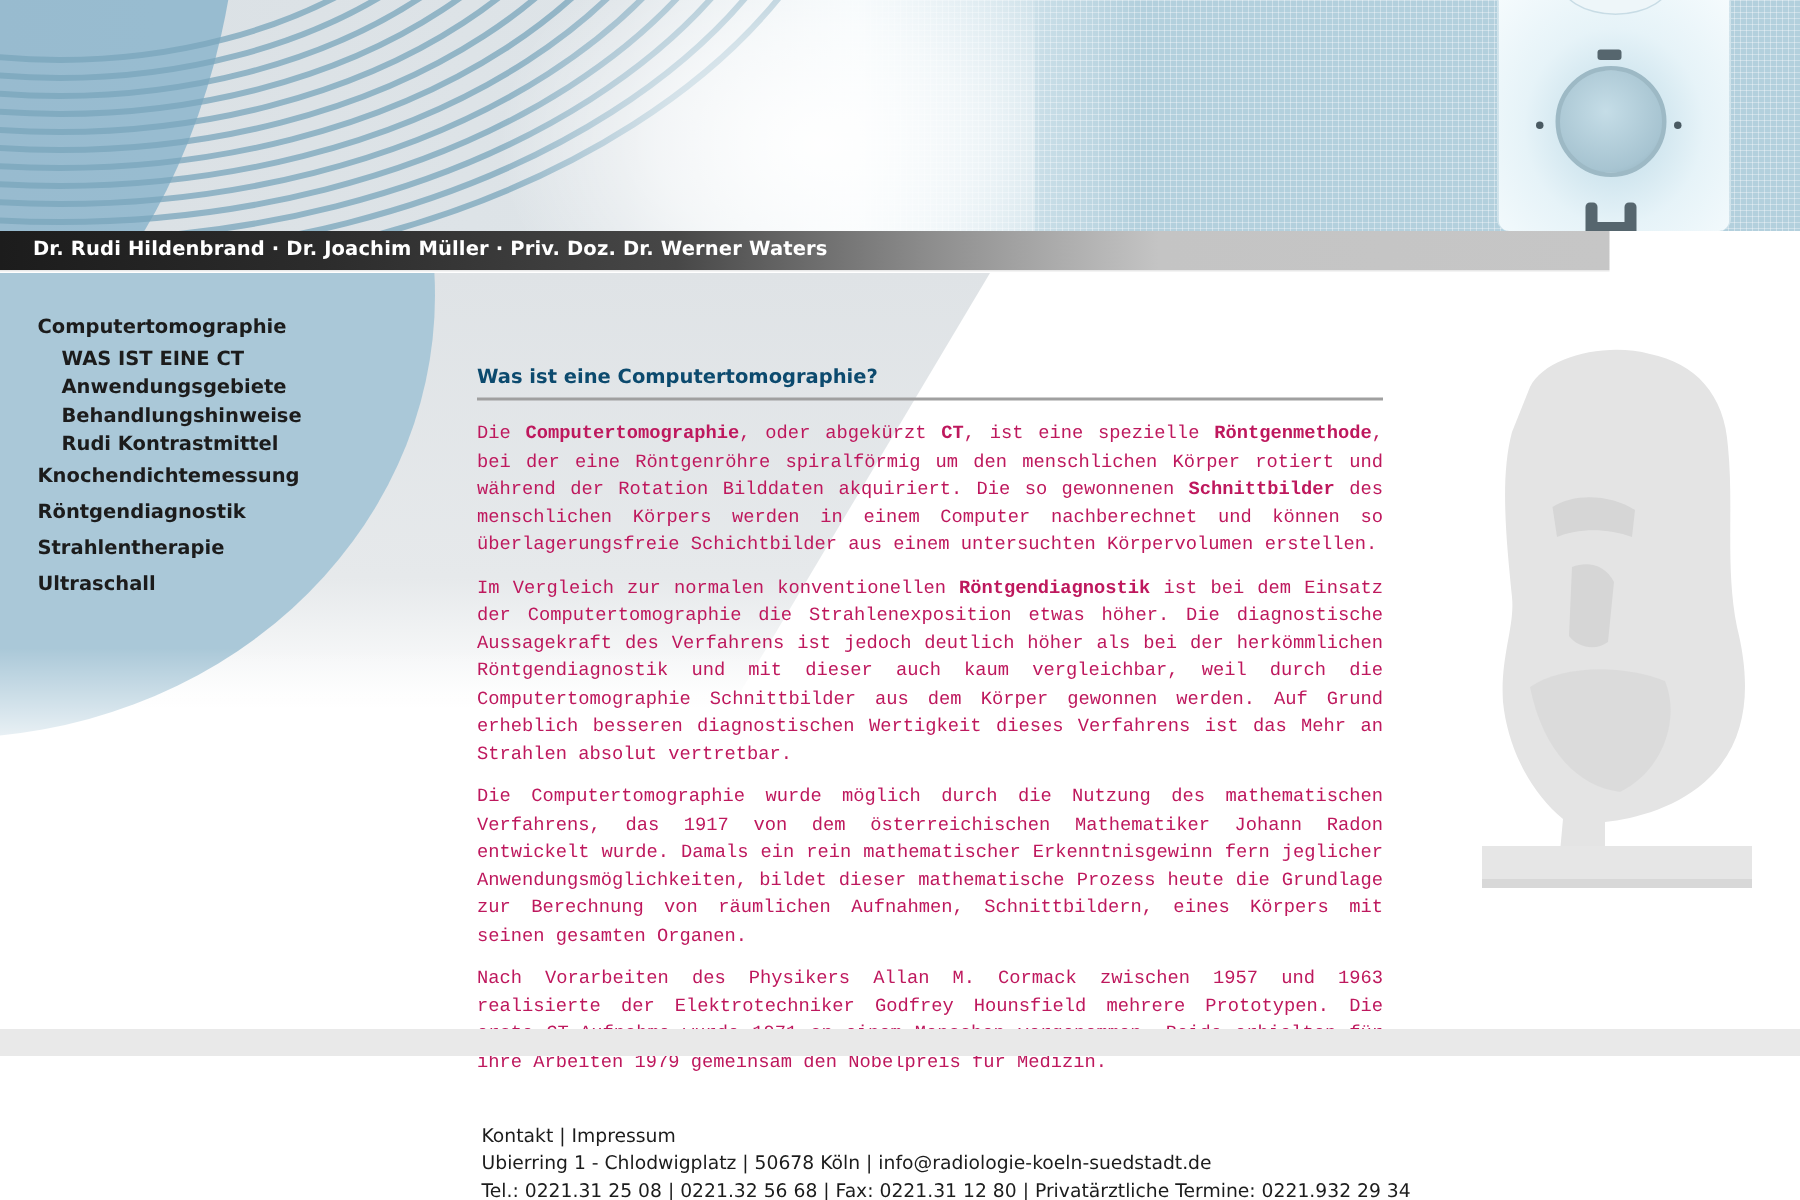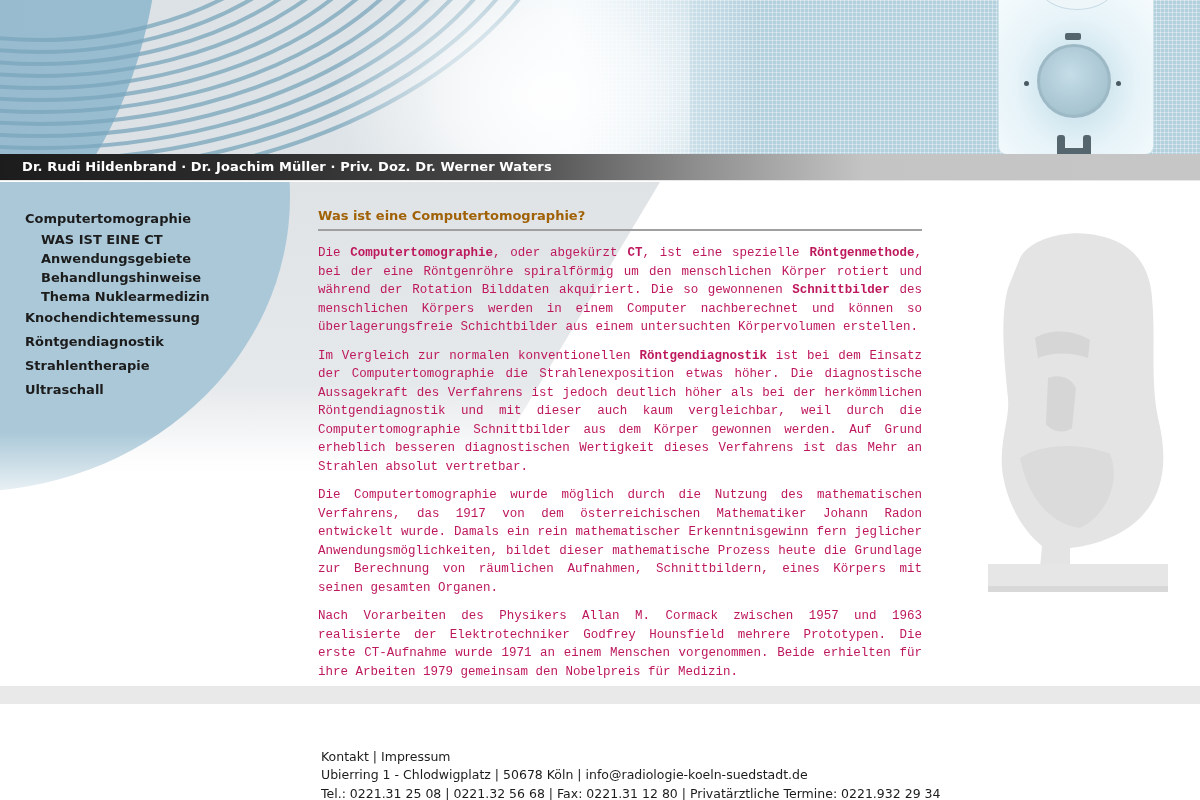--- a/index.html
+++ b/index.html
@@ -32,21 +32,21 @@
     border: 3px solid #9db9c5; }
   .scanner .dot { position: absolute; width: 5px; height: 5px; border-radius: 50%; background: #4a5a62; top: 81px; }
   .scanner .dot.l { left: 25px; } .scanner .dot.r { left: 117px; }
   .scanner .sensor { position: absolute; left: 66px; top: 33px; width: 16px; height: 7px; background: #56666e; border-radius: 2px; }
   .scanner .cradle { position: absolute; left: 58px; top: 135px; width: 34px; height: 19px; }
   .scanner .cradle::before, .scanner .cradle::after { content: ""; position: absolute; top: 0; width: 8px; height: 19px; background: #56666e; border-radius: 3px 3px 0 0; }
   .scanner .cradle::before { left: 0; } .scanner .cradle::after { right: 0; }
   .scanner .cradle span { position: absolute; left: 6px; bottom: 0; width: 22px; height: 6px; background: #56666e; }
 
   
-  .doctor-bar { position: absolute; left: 0; top: 154px; width: 1200px; height: 27px;
+  .doctor-bar { position: absolute; left: 0; top: 154px; width: 1073px; height: 27px;
     background: linear-gradient(90deg, #1c1c1c 0%, #2c2c2c 20%, #474747 42%, #8e8e8e 58%, #c4c4c4 72%, #c6c6c6 100%);
     border-bottom: 1px solid #e8e8e8; }
   .doctor-bar .names { position: absolute; left: 22px; top: 5px; font-size: 13px; font-weight: bold; color: #ffffff; letter-spacing: 0.1px; white-space: nowrap; }
 
   
   .content-bg { position: absolute; left: 0; top: 182px; width: 1200px; height: 505px; overflow: hidden; background: #ffffff; }
   .content-bg .grey-wedge { position: absolute; left: -60px; top: 0; width: 720px; height: 290px;
     background: linear-gradient(180deg, #dfe3e6 0%, #e6e9eb 70%, rgba(255,255,255,0) 100%);
     clip-path: polygon(0 0, 100% 0, 76% 100%, 0 100%); }
   .content-bg .blue-wedge { position: absolute; left: -360px; top: -280px; width: 650px; height: 590px; border-radius: 50%;
@@ -57,22 +57,22 @@
   
   .sidebar { position: absolute; left: 25px; top: 210px; width: 270px; }
   .nav-item { display: block; font-size: 13px; font-weight: bold; color: #1c1c1c; white-space: nowrap; cursor: pointer; }
   .nav-item.top { height: 24px; line-height: 18px; }
   .nav-item.first { height: 21px; }
   .nav-item.sub { padding-left: 16px; height: 19px; line-height: 17px; }
   .nav-item.sub.last { height: 21px; }
 
   
   .article { position: absolute; left: 318px; top: 208px; width: 604px; }
-  .article h1 { font-size: 13px; font-weight: bold; color: #a16207; padding-bottom: 6px;
-    border-bottom: 2px solid #a0a0a0; margin-bottom: 13px; }
+  .article h1 { font-size: 13px; font-weight: bold; color: #0c4a6e; padding-bottom: 6px;
+    border-bottom: 2px solid #a0a0a0; margin-bottom: 13px; margin-top: 36px; }
   .article p { font-size: 12.5px; line-height: 18.5px; text-align: justify; margin-bottom: 10px; color: #be185d; font-family: Liberation Mono, monospace; }
   .article p b { font-weight: bold; }
 
   
   .bust { position: absolute; left: 980px; top: 228px; width: 200px; height: 372px; }
 
   
   .footer-band { position: absolute; left: 0; top: 686px; width: 1200px; height: 18px; background: #e9e9e9; }
   .footer { position: absolute; left: 321px; top: 748px; font-size: 12.5px; line-height: 18.3px; color: #1c1c1c; }
   .footer .row { white-space: nowrap; }
@@ -123,21 +123,21 @@
   <div class="grey-wedge"></div>
   <div class="blue-wedge"></div>
   <div class="fade-bottom"></div>
 </div>
 
 <nav class="sidebar">
   <a class="nav-item top first">Computertomographie</a>
   <a class="nav-item sub">WAS IST EINE CT</a>
   <a class="nav-item sub">Anwendungsgebiete</a>
   <a class="nav-item sub">Behandlungshinweise</a>
-  <a class="nav-item sub last">Thema Nuklearmedizin</a>
+  <a class="nav-item sub last">Rudi Kontrastmittel</a>
   <a class="nav-item top">Knochendichtemessung</a>
   <a class="nav-item top">Röntgendiagnostik</a>
   <a class="nav-item top">Strahlentherapie</a>
   <a class="nav-item top">Ultraschall</a>
 </nav>
 
 <main class="article">
   <h1>Was ist eine Computertomographie?</h1>
   <p><span>Die </span><b>Computertomographie</b><span>, oder abgekürzt </span><b>CT</b><span>, ist eine spezielle </span><b>Röntgenmethode</b><span>, bei der eine Röntgenröhre spiralförmig um den menschlichen Körper rotiert und während der Rotation Bilddaten akquiriert. Die so gewonnenen </span><b>Schnittbilder</b><span> des menschlichen Körpers werden in einem Computer nachberechnet und können so überlagerungsfreie Schichtbilder aus einem untersuchten Körpervolumen erstellen.</span></p>
   <p><span>Im Vergleich zur normalen konventionellen </span><b>Röntgendiagnostik</b><span> ist bei dem Einsatz der Computertomographie die Strahlenexposition etwas höher. Die diagnostische Aussagekraft des Verfahrens ist jedoch deutlich höher als bei der herkömmlichen Röntgendiagnostik und mit dieser auch kaum vergleichbar, weil durch die Computertomographie Schnittbilder aus dem Körper gewonnen werden. Auf Grund erheblich besseren diagnostischen Wertigkeit dieses Verfahrens ist das Mehr an Strahlen absolut vertretbar.</span></p>

